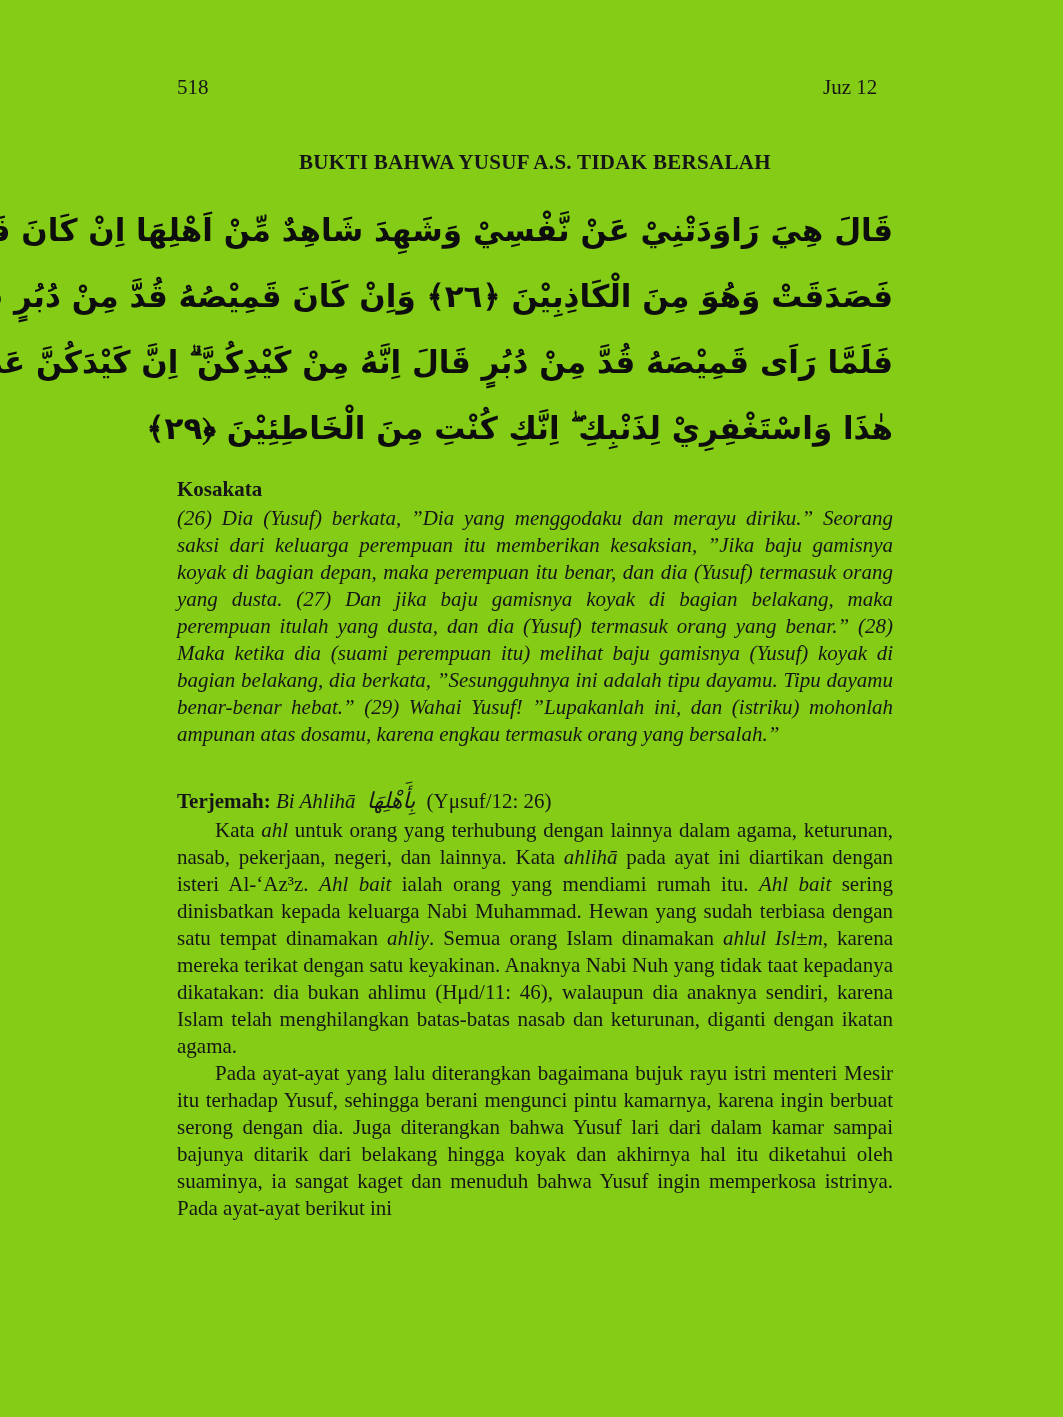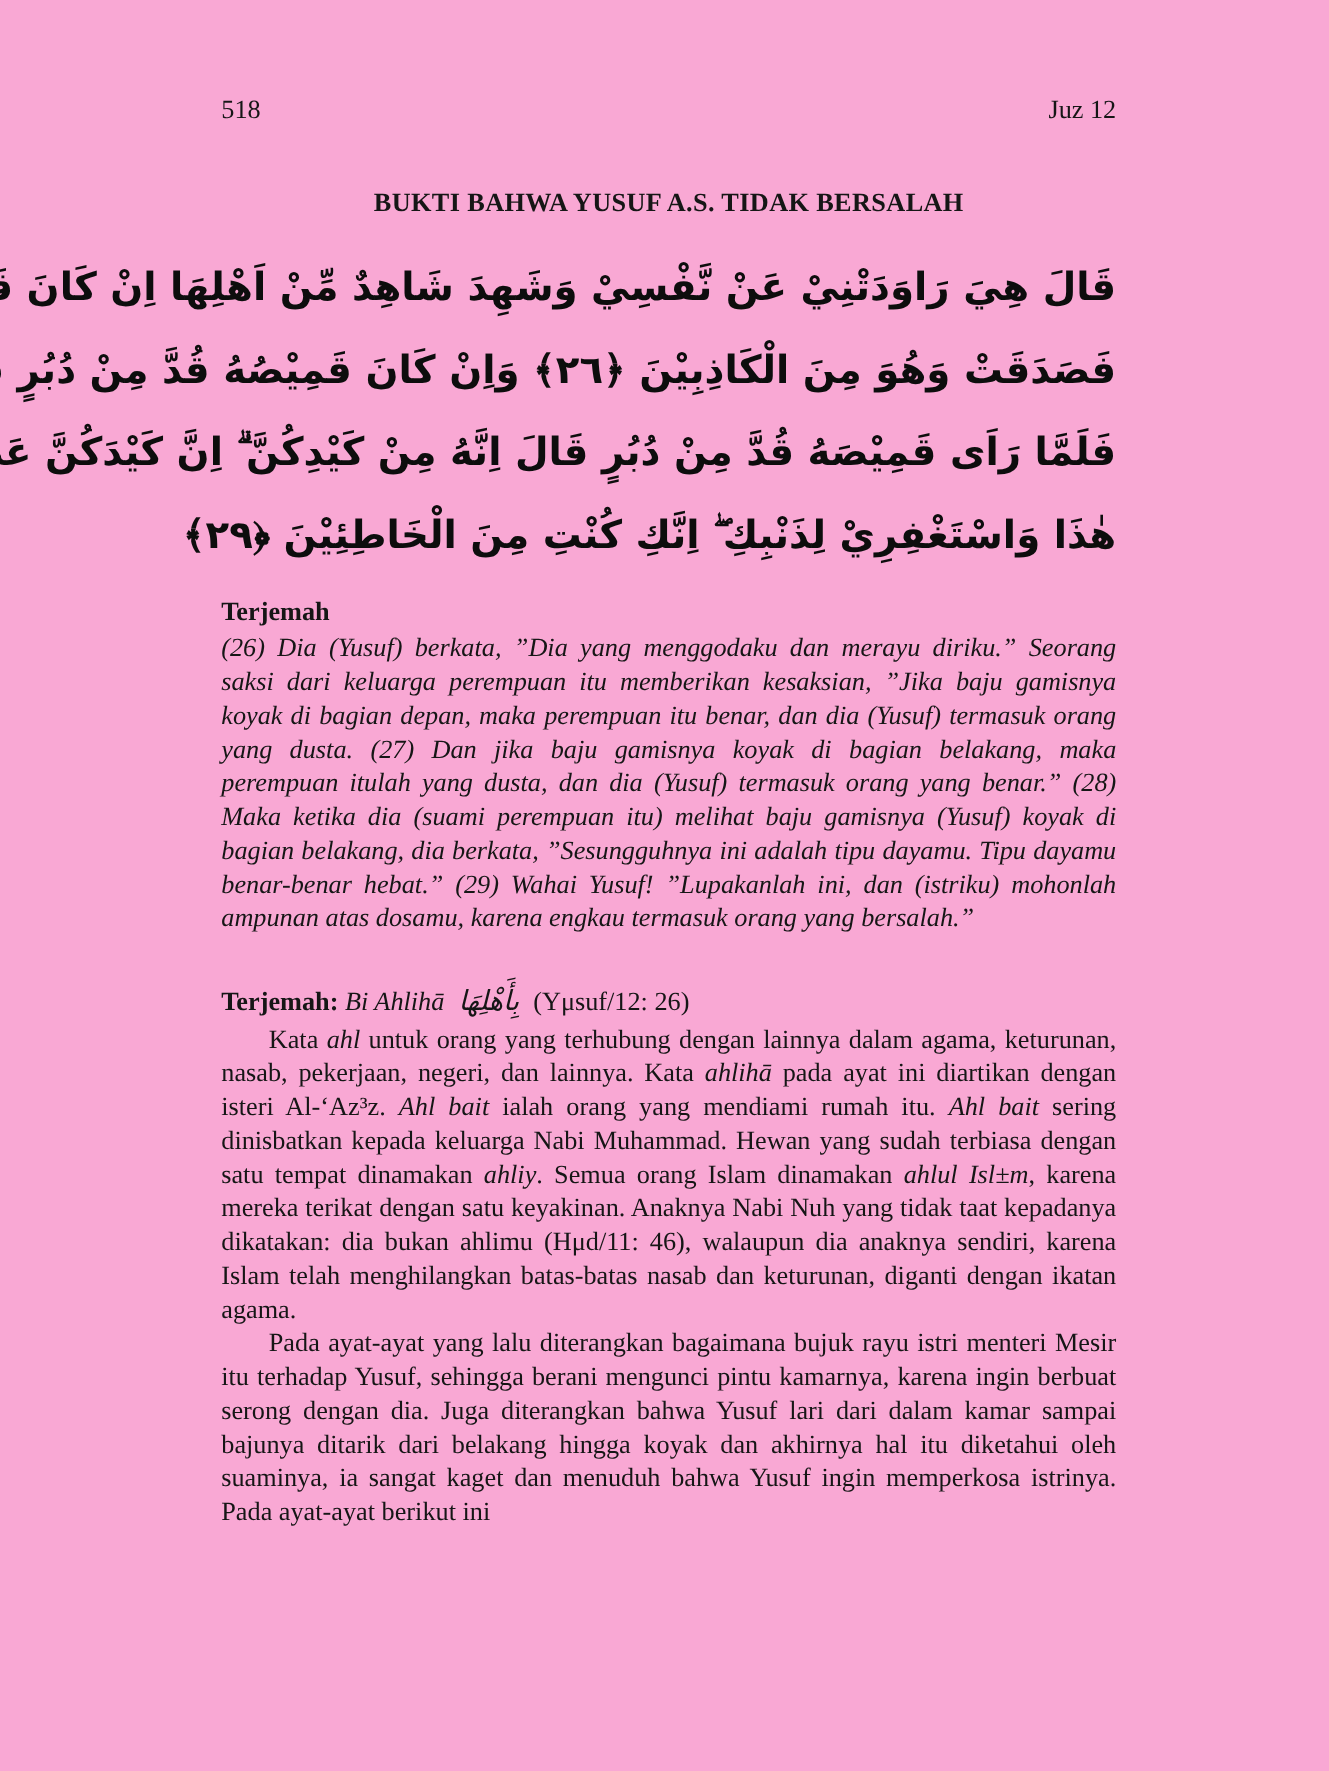--- a/index.html
+++ b/index.html
@@ -1,36 +1,36 @@
 <!DOCTYPE html>
 <html><head>
 <meta charset="utf-8">
 <style>
   * { margin: 0; padding: 0; box-sizing: border-box; }
   html, body { background: #e8e8e8; }
   .page {
     width: 1063px;
     height: 1417px;
-    background: #f9a8d4;
+    background: #84cc16;
     color: #161616;
     font-family: "Liberation Serif", serif;
     position: relative;
     padding: 74px 170px 0 177px;
     overflow: hidden;
   }
   .running-head {
     display: flex;
     justify-content: space-between;
     align-items: baseline;
     font-size: 21px;
     line-height: 26px;
   }
   .running-head .center { flex: 1; text-align: center; }
   .running-head .left, .running-head .right { min-width: 70px; }
-  .running-head .right { text-align: right; font-family: Liberation Serif, serif; }
+  .running-head .right { text-align: left; font-family: Liberation Serif, serif; }
 
   .section-title {
     margin-top: 50px;
     text-align: center;
     font-weight: bold;
     font-size: 21px;
     letter-spacing: 0.3px;
   }
 
   .arabic-block {
@@ -99,21 +99,21 @@
 
   <div class="section-title">BUKTI BAHWA YUSUF A.S. TIDAK BERSALAH</div>
 
   <div class="arabic-block">
     <div class="arabic-line">قَالَ هِيَ رَاوَدَتْنِيْ عَنْ نَّفْسِيْ وَشَهِدَ شَاهِدٌ مِّنْ اَهْلِهَا اِنْ كَانَ قَمِيْصُهُ قُدَّ مِنْ قُبُلٍ</div>
     <div class="arabic-line">فَصَدَقَتْ وَهُوَ مِنَ الْكَاذِبِيْنَ ﴿٢٦﴾ وَاِنْ كَانَ قَمِيْصُهُ قُدَّ مِنْ دُبُرٍ فَكَذَبَتْ وَهُوَ مِنَ الصَّادِقِيْنَ ﴿٢٧﴾</div>
     <div class="arabic-line">فَلَمَّا رَاَى قَمِيْصَهُ قُدَّ مِنْ دُبُرٍ قَالَ اِنَّهُ مِنْ كَيْدِكُنَّ ۗ اِنَّ كَيْدَكُنَّ عَظِيْمٌ ﴿٢٨﴾ يُوْسُفُ اَعْرِضْ عَنْ</div>
     <div class="arabic-line last">هٰذَا وَاسْتَغْفِرِيْ لِذَنْبِكِ ۖ اِنَّكِ كُنْتِ مِنَ الْخَاطِئِيْنَ ﴿٢٩﴾</div>
   </div>
 
-  <div class="subhead">Terjemah</div>
+  <div class="subhead">Kosakata</div>
   <div class="body-text terjemah-body">(26) Dia (Yusuf) berkata, ”Dia yang menggodaku dan merayu diriku.” Seorang saksi dari keluarga perempuan itu memberikan kesaksian, ”Jika baju gamisnya koyak di bagian depan, maka perempuan itu benar, dan dia (Yusuf) termasuk orang yang dusta. (27) Dan jika baju gamisnya koyak di bagian belakang, maka perempuan itulah yang dusta, dan dia (Yusuf) termasuk orang yang benar.” (28) Maka ketika dia (suami perempuan itu) melihat baju gamisnya (Yusuf) koyak di bagian belakang, dia berkata, ”Sesungguhnya ini adalah tipu dayamu. Tipu dayamu benar-benar hebat.” (29) Wahai Yusuf! ”Lupakanlah ini, dan (istriku) mohonlah ampunan atas dosamu, karena engkau termasuk orang yang bersalah.”</div>
 
   <div class="kosakata-line">
     <span class="label">Terjemah:</span>
     <span> </span>
     <span class="term">Bi Ahlihā</span>
     <span class="arabic-inline">بِأَهْلِهَا</span>
     <span class="ref">(Yμsuf/12: 26)</span>
   </div>
 

